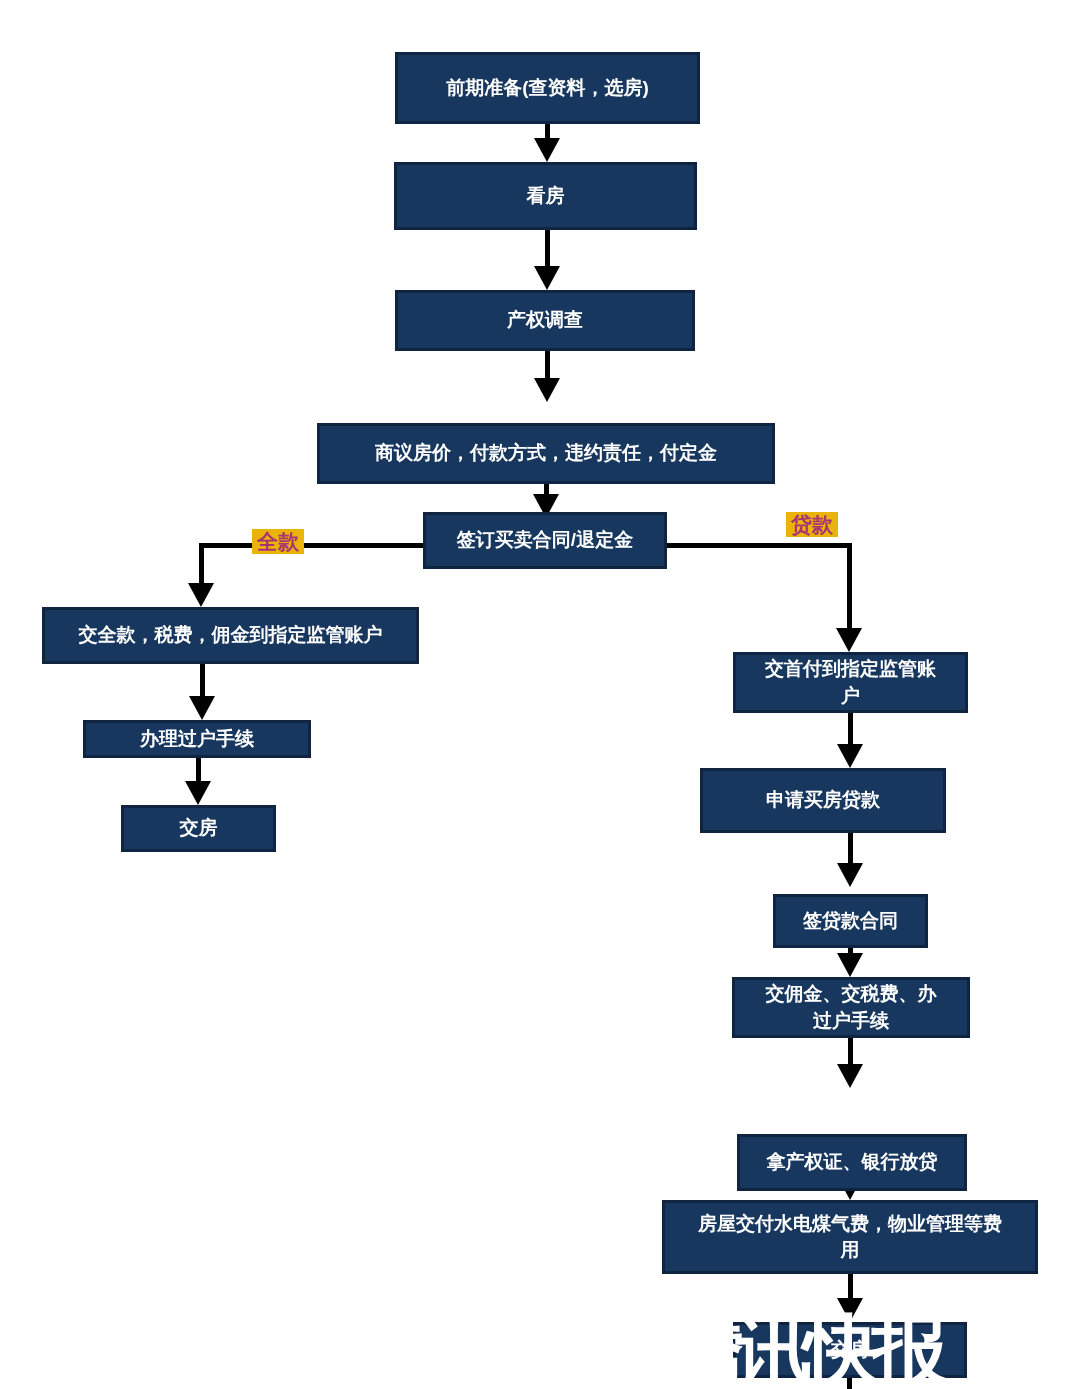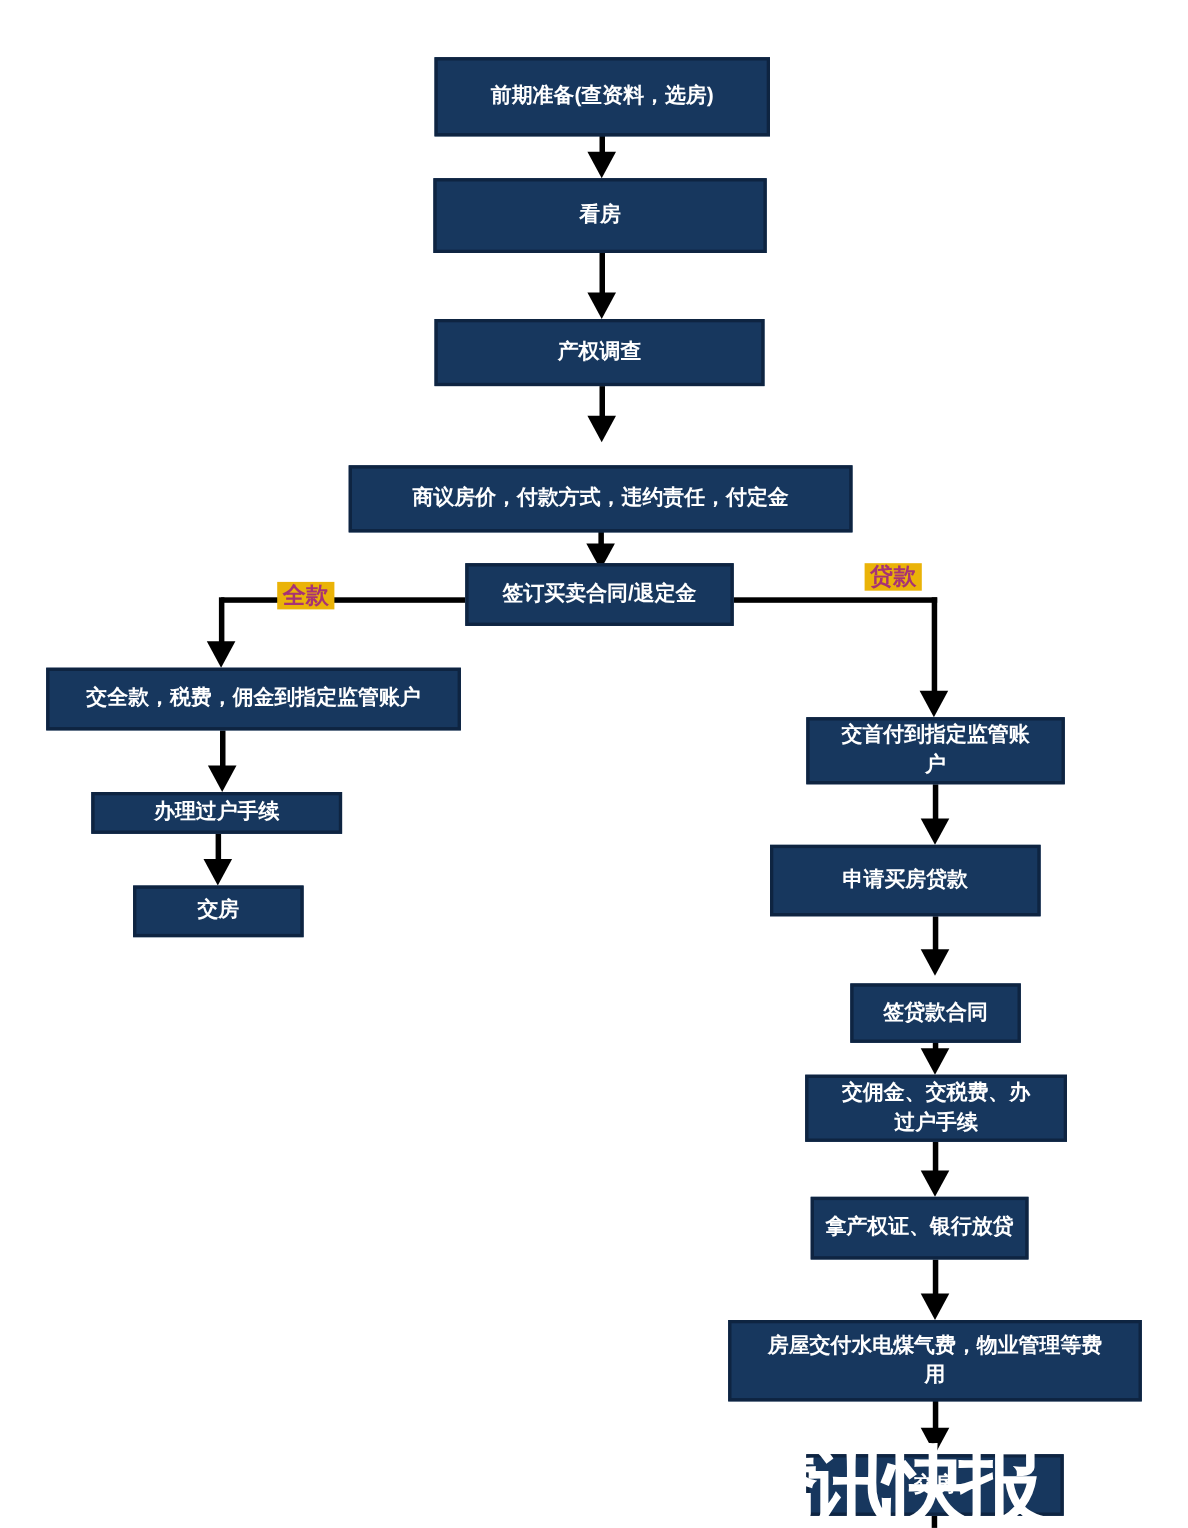--- a/index.html
+++ b/index.html
@@ -121,21 +121,21 @@
   <div class="vl" style="left:848px;top:937px;height:18px"></div>
   <div class="arr" style="left:837px;top:953px"></div>
 
   <div class="box" style="left:732px;top:977px;width:238px;height:61px;padding:2px 28px">
     <span>交佣金、交税费、办过户手续</span>
   </div>
 
   <div class="vl" style="left:848px;top:1038px;height:28px"></div>
   <div class="arr" style="left:837px;top:1064px"></div>
 
-  <div class="box" style="left:737px;top:1088px;width:198px;height:57px">
+  <div class="box" style="left:737px;top:1134px;width:230px;height:57px">
     <span>拿产权证、银行放贷</span>
   </div>
 
   <div class="vl" style="left:848px;top:1145px;height:33px"></div>
   <div class="arr" style="left:837px;top:1176px"></div>
 
   <div class="box" style="left:662px;top:1200px;width:376px;height:74px;padding:2px 32px">
     <span>房屋交付水电煤气费，物业管理等费用</span>
   </div>
 

